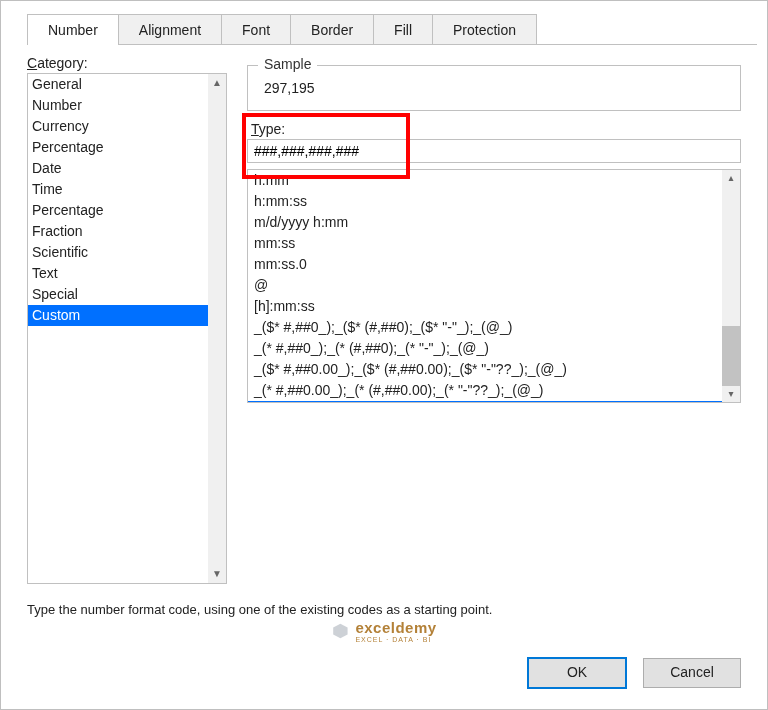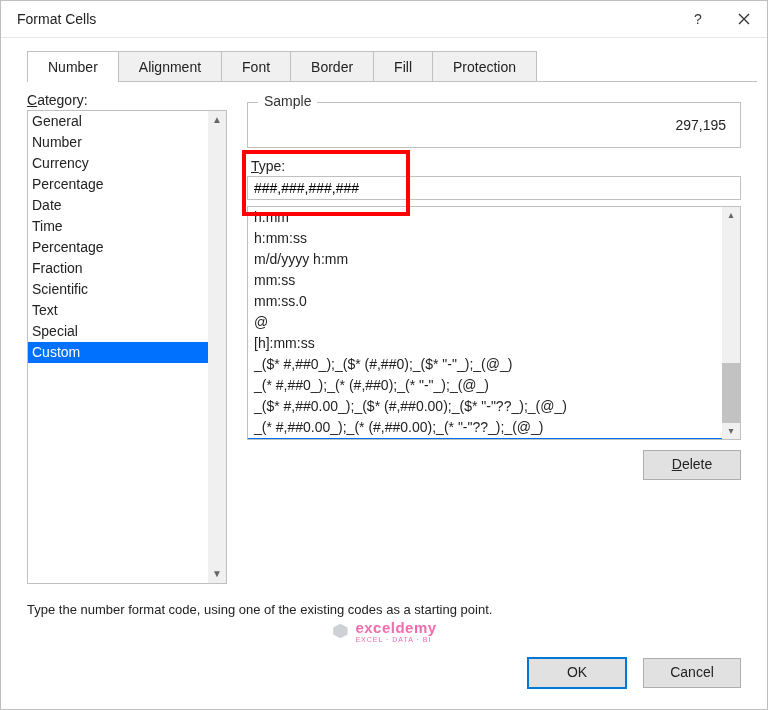--- a/index.html
+++ b/index.html
@@ -100,21 +100,20 @@
     display:flex;flex-direction:column;align-items:center;justify-content:space-between;
     padding:2px 0;
   }
   .vscroll .arrow{font-size:10px;color:#666;line-height:14px;}
   
   .right-col{flex:1;display:flex;flex-direction:column;min-width:0;}
   .group{
     border:1px solid var(--panel-border);
     position:relative;padding:14px 14px 14px 14px;
     margin-top:10px;
-    text-align:right;
   }
   .group-title{
     position:absolute;top:-10px;left:10px;background:#ffffff;padding:0 6px;color:#333;
   }
   .sample-val{font-size:14px;margin-left:2px;}
   .type-block{position:relative;margin-top:6px;}
   .type-highlight{
     position:absolute;left:-5px;top:-4px;width:160px;height:58px;
     border:4px solid #ff0000;pointer-events:none;z-index:5;
   }
@@ -151,39 +150,30 @@
   }
   
   .footer{
     display:flex;align-items:center;justify-content:flex-end;
     gap:16px;padding:0 26px 20px 26px;margin-top:40px;
   }
   .btn-ok{border:2px solid var(--ok-blue);}
   
   .watermark{
     position:absolute;left:50%;bottom:66px;transform:translateX(-50%);
-    display:flex;align-items:center;gap:6px;color:#ec4899;opacity:.8;
+    display:flex;align-items:center;gap:6px;color:#a16207;opacity:.8;
     font-size:12px;pointer-events:none;
   }
   .watermark svg{opacity:.85}
 </style>
 </head>
 <body>
 
 <div class="window">
 
-  <div class="titlebar">
-    <span class="title">Format Cells</span>
-    <div class="winbtn">?</div>
-    <div class="winbtn">
-      <svg width="12" height="12" viewBox="0 0 12 12">
-          <path d="M1 1 L11 11 M11 1 L1 11" stroke="#333" stroke-width="1.4" fill="none"></path>
-        </svg>
-    </div>
-  </div>
 
   <div class="tabs">
     <div class="tab active"><span>Number</span></div>
     <div class="tab"><span>Alignment</span></div>
     <div class="tab"><span>Font</span></div>
     <div class="tab"><span>Border</span></div>
     <div class="tab"><span>Fill</span></div>
     <div class="tab"><span>Protection</span></div>
   </div>
 
@@ -245,25 +235,20 @@
           <div class="fmt-item"><span>_(* #,##0.00_);_(* (#,##0.00);_(* "-"??_);_(@_)</span></div>
           <div class="fmt-item selected"></div>
         </div>
         <div class="vscroll2">
           <span class="arrow">▴</span>
           <div class="thumb"></div>
           <span class="arrow">▾</span>
         </div>
       </div>
 
-      <div class="delete-row">
-        <div class="btn">
-          <span class="underline-letter">D</span><span>elete</span>
-        </div>
-      </div>
 
     </div>
   </div>
 
   <div class="hint">Type the number format code, using one of the existing codes as a starting point.</div>
 
   <div class="watermark">
     <svg width="18" height="18" viewBox="0 0 20 20">
         <polygon points="10,2 18,6 18,14 10,18 2,14 2,6" fill="#b7bdc4"></polygon>
       </svg>

